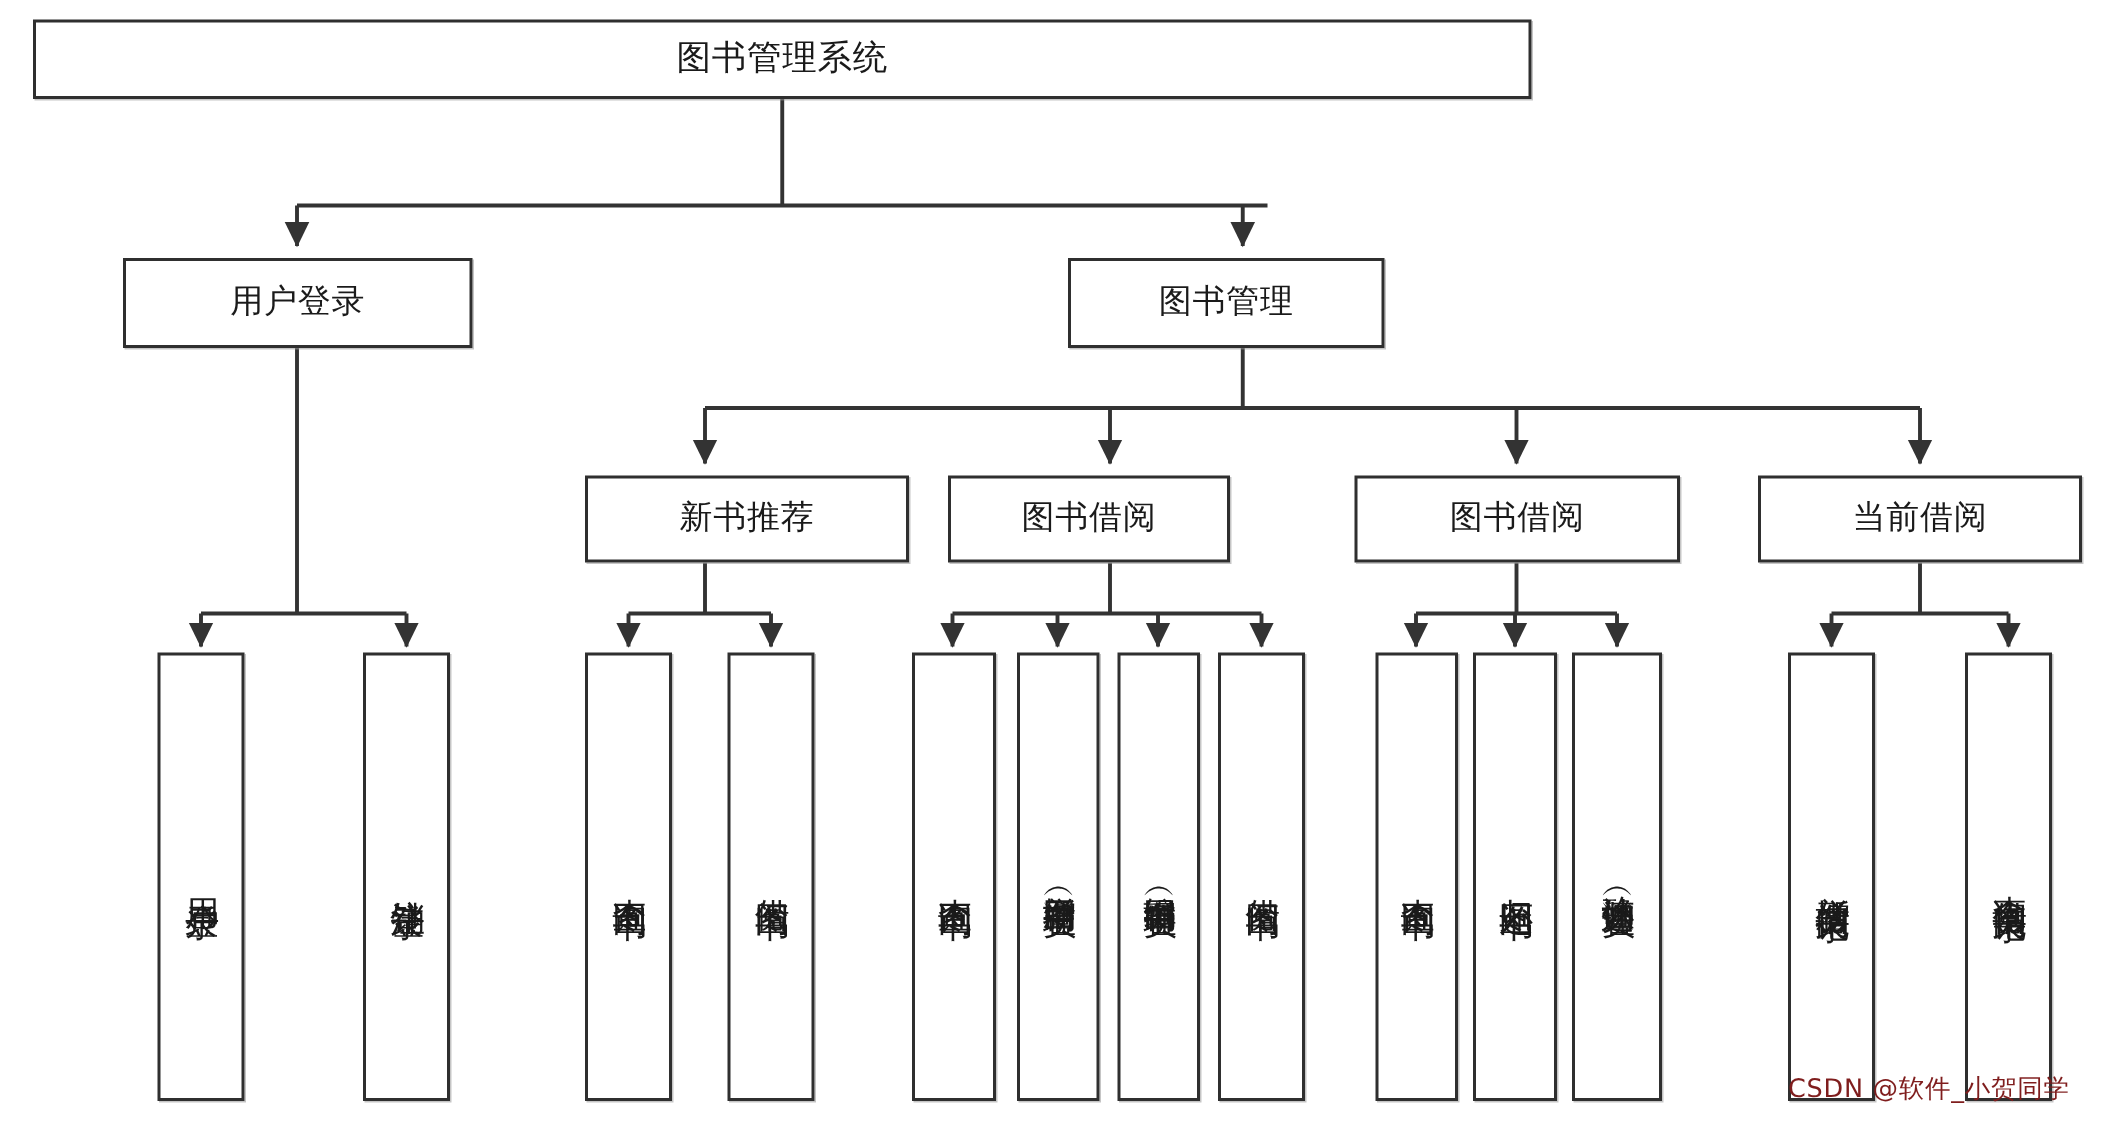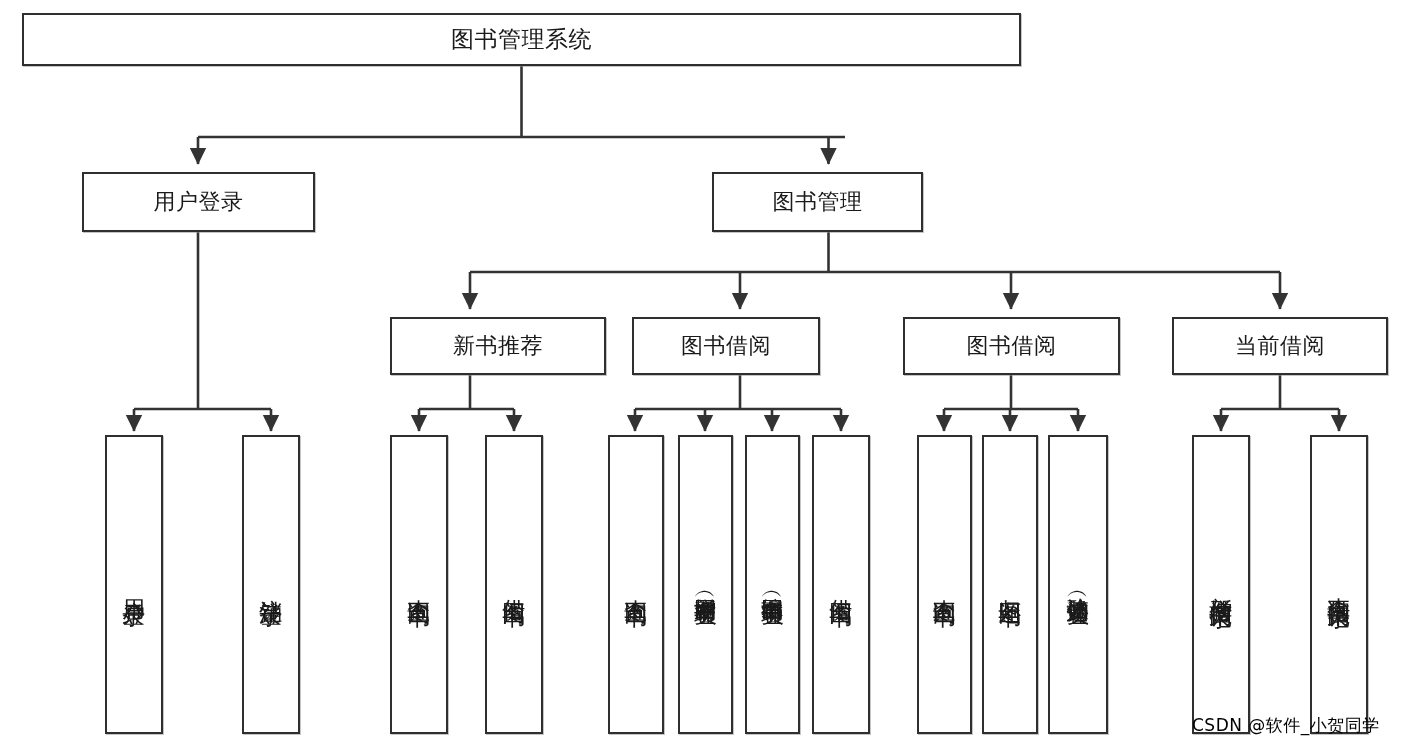--- a/index.html
+++ b/index.html
@@ -61,21 +61,21 @@
     text-orientation: upright;
     font-size: 23px;
     line-height: 1.16;
     letter-spacing: 2px;
     white-space: nowrap;
     max-height: 100%;
   }
   .node.v.tall .lbl { font-size: 22px; letter-spacing: 1px; }
   .watermark {
     position: absolute;
-    color: #000000;
+    color: #7f1d1d;
     font-size: 17px;
     letter-spacing: 0.5px;
     white-space: nowrap;
     user-select: none;
   }
 </style>
 </head>
 <body>
 
 <div id="canvas">

